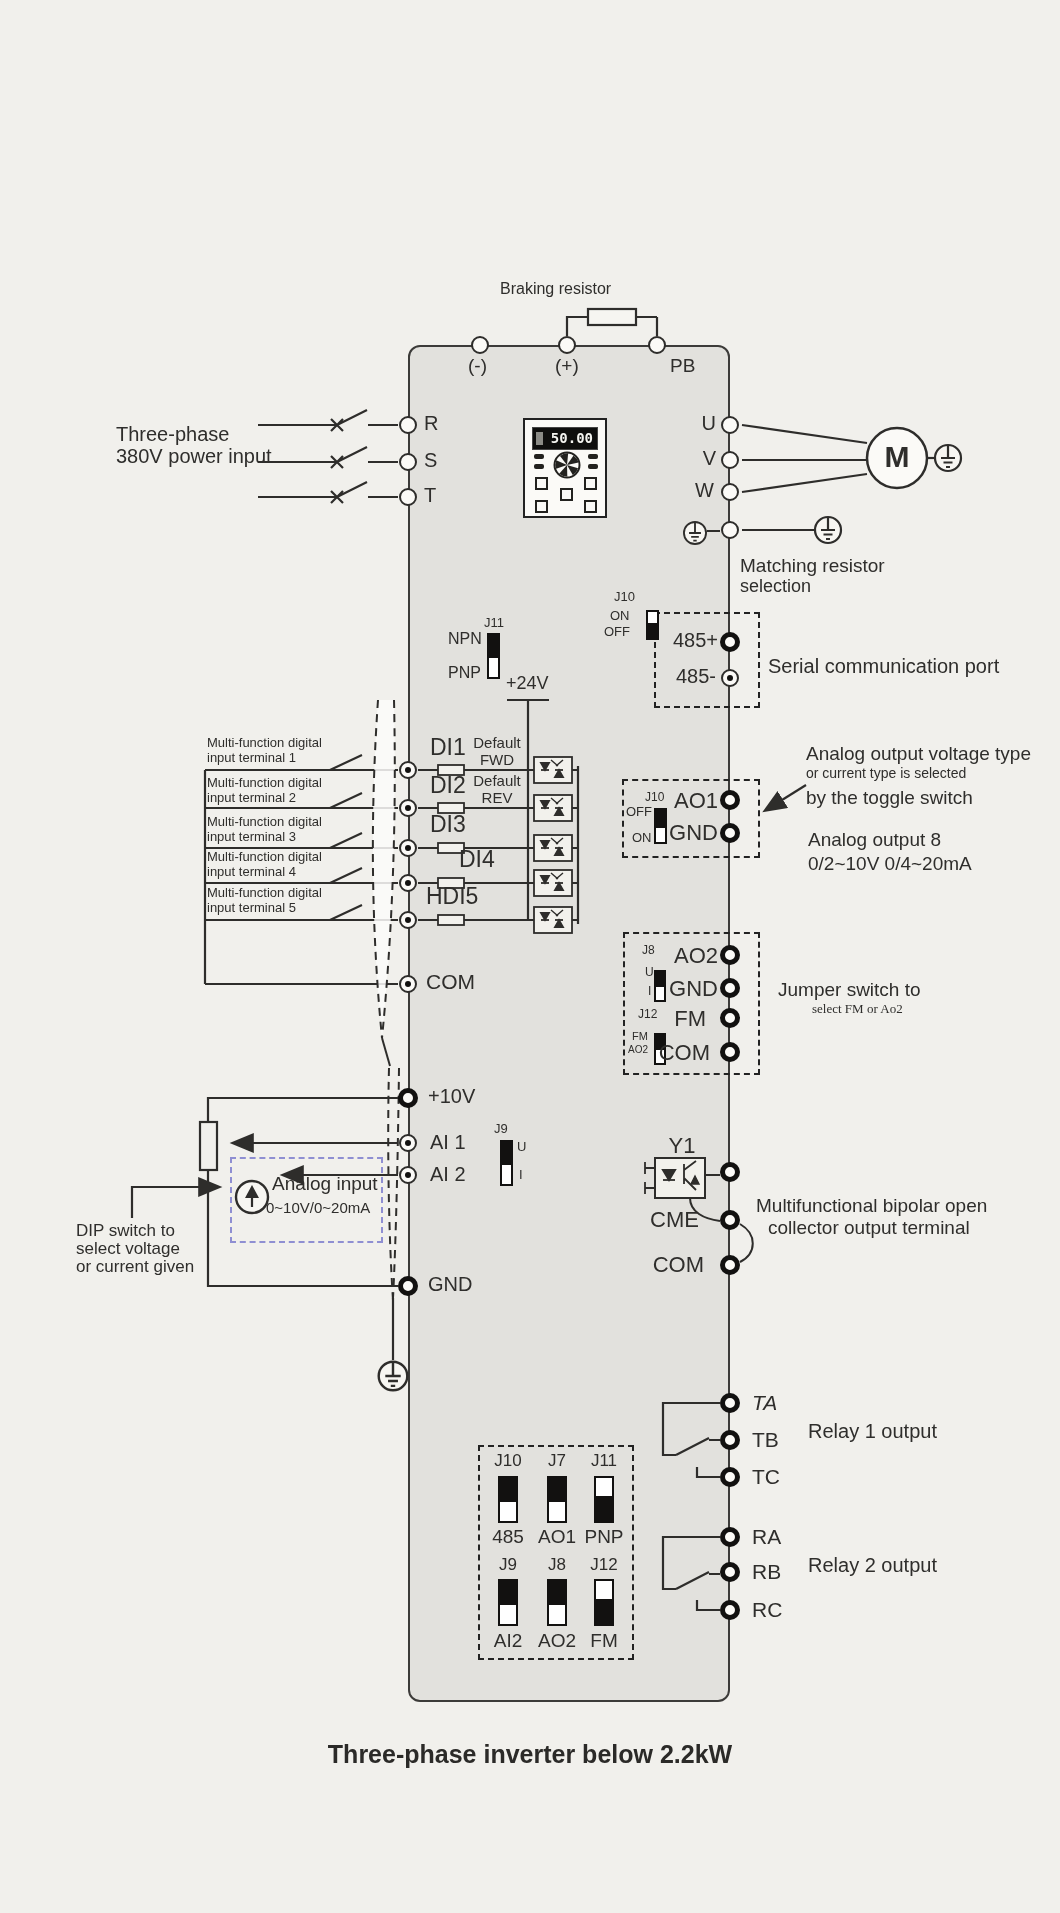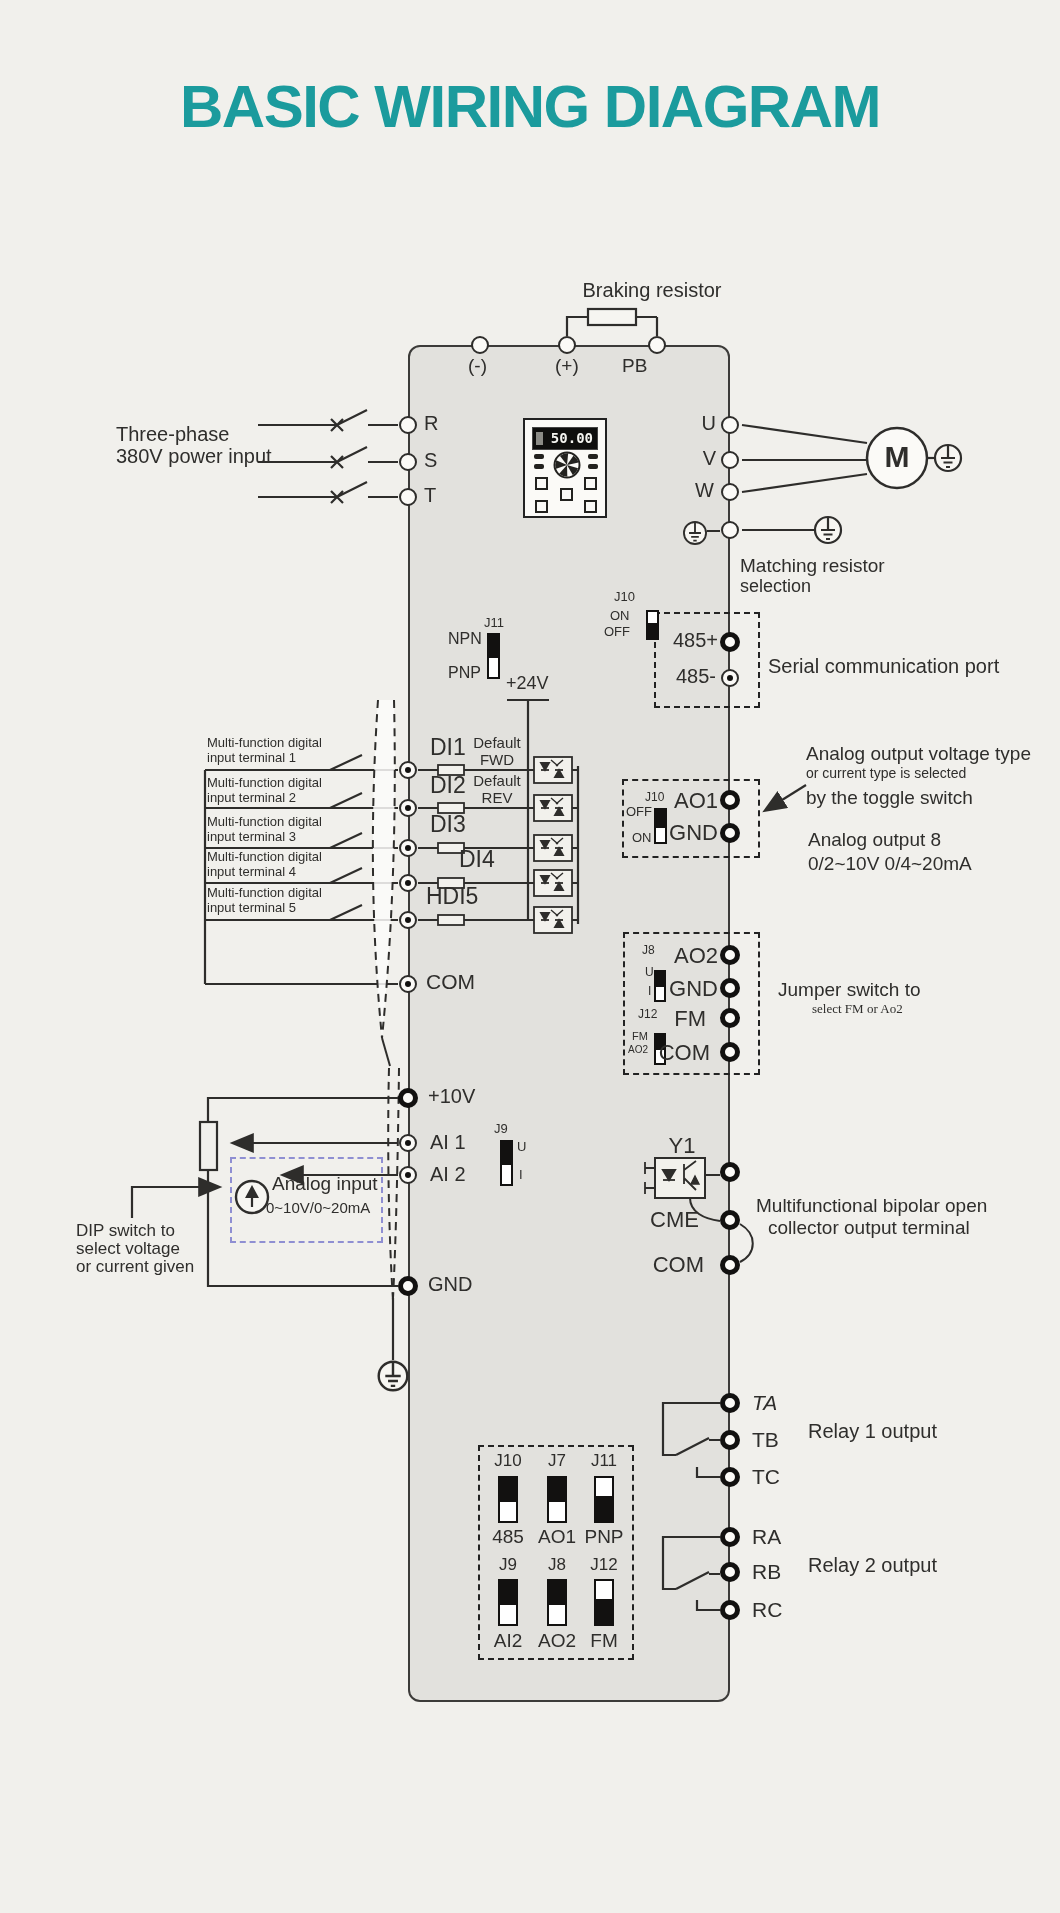--- a/index.html
+++ b/index.html
@@ -32,21 +32,20 @@
   .kcur{position:absolute;left:3px;top:4px;width:7px;height:13px;background:#8b8b86;}
   .kled{position:absolute;width:10px;height:5px;background:#23221f;border-radius:2px;}
   .kbtn{position:absolute;width:13px;height:13px;border:2px solid #23221f;background:#fbfaf7;box-sizing:border-box;}
   .pot-txtblock{line-height:1.15;}
 </style>
 </head>
 <body>
 
 <div class="canvas">
 
-  <div class="title">BASIC WIRING DIAGRAM</div>
 
   <div class="mainbox"></div>
 
   <svg class="wires" width="1060" height="1913" viewBox="0 0 1060 1913">
     <defs>
       <marker id="arr" orient="auto" markerWidth="12" markerHeight="10" refX="9" refY="4.5">
         <path d="M0,0 L11,4.5 L0,9 Z" fill="#2e2d2b"></path>
       </marker>
       <g id="pe-sym" stroke="#2e2d2b" stroke-width="2.2" fill="none">
         <circle r="13" fill="#f7f6f2"></circle>
@@ -238,24 +237,24 @@
   <div class="t t-heavy" style="left:730px;top:1172px;"></div>
   <div class="t t-heavy" style="left:730px;top:1220px;"></div>
   <div class="t t-heavy" style="left:730px;top:1265px;"></div>
   <div class="t t-heavy" style="left:730px;top:1403px;"></div>
   <div class="t t-heavy" style="left:730px;top:1440px;"></div>
   <div class="t t-heavy" style="left:730px;top:1477px;"></div>
   <div class="t t-heavy" style="left:730px;top:1537px;"></div>
   <div class="t t-heavy" style="left:730px;top:1572px;"></div>
   <div class="t t-heavy" style="left:730px;top:1610px;"></div>
 
-  <div class="lbl" style="left:527px;top:280px;width:250px;text-align:center;font-size:20px;">Braking resistor</div>
+  <div class="lbl" style="left:500px;top:280px;width:250px;font-size:16px;">Braking resistor</div>
   <div class="lbl" style="left:468px;top:356px;font-size:19px;">(-)</div>
   <div class="lbl" style="left:555px;top:356px;font-size:19px;">(+)</div>
-  <div class="lbl" style="left:622px;top:356px;font-size:19px;">PB</div>
+  <div class="lbl" style="left:670px;top:356px;font-size:19px;">PB</div>
 
   <div class="lbl" style="left:116px;top:424px;font-size:20px;">Three-phase</div>
   <div class="lbl" style="left:116px;top:446px;font-size:20px;">380V power input</div>
   <div class="lbl" style="left:424px;top:413px;font-size:20px;">R</div>
   <div class="lbl" style="left:424px;top:450px;font-size:20px;">S</div>
   <div class="lbl" style="left:424px;top:485px;font-size:20px;">T</div>
 
   <div class="lbl" style="left:688px;top:413px;width:28px;text-align:right;font-size:20px;">U</div>
   <div class="lbl" style="left:688px;top:448px;width:28px;text-align:right;font-size:20px;">V</div>
   <div class="lbl" style="left:686px;top:480px;width:28px;text-align:right;font-size:20px;">W</div>
@@ -349,13 +348,14 @@
   <div class="lbl" style="left:478px;top:1527px;width:60px;text-align:center;font-size:19px;">485</div>
   <div class="lbl" style="left:527px;top:1527px;width:60px;text-align:center;font-size:19px;">AO1</div>
   <div class="lbl" style="left:574px;top:1527px;width:60px;text-align:center;font-size:19px;">PNP</div>
   <div class="lbl" style="left:478px;top:1556px;width:60px;text-align:center;font-size:17px;">J9</div>
   <div class="lbl" style="left:527px;top:1556px;width:60px;text-align:center;font-size:17px;">J8</div>
   <div class="lbl" style="left:574px;top:1556px;width:60px;text-align:center;font-size:17px;">J12</div>
   <div class="lbl" style="left:478px;top:1631px;width:60px;text-align:center;font-size:19px;">AI2</div>
   <div class="lbl" style="left:527px;top:1631px;width:60px;text-align:center;font-size:19px;">AO2</div>
   <div class="lbl" style="left:574px;top:1631px;width:60px;text-align:center;font-size:19px;">FM</div>
 
+  <div class="caption">Three-phase inverter below 2.2kW</div>
 </div>
 
 </body></html>

